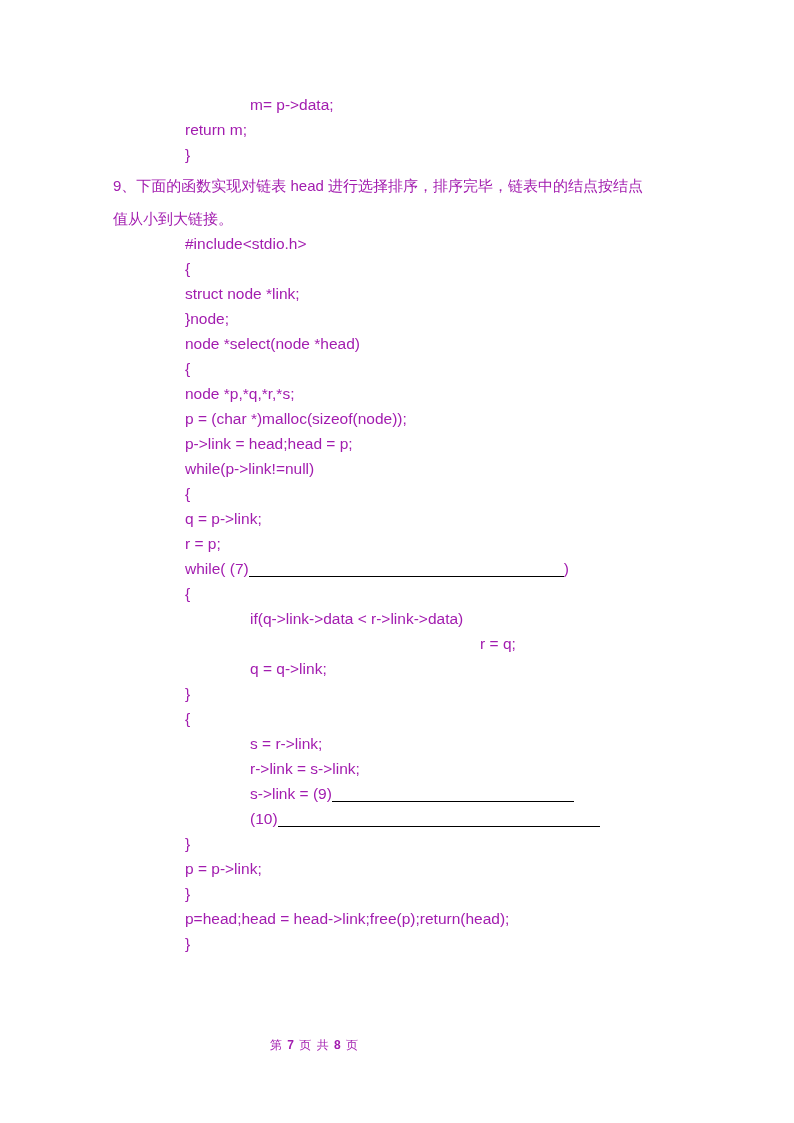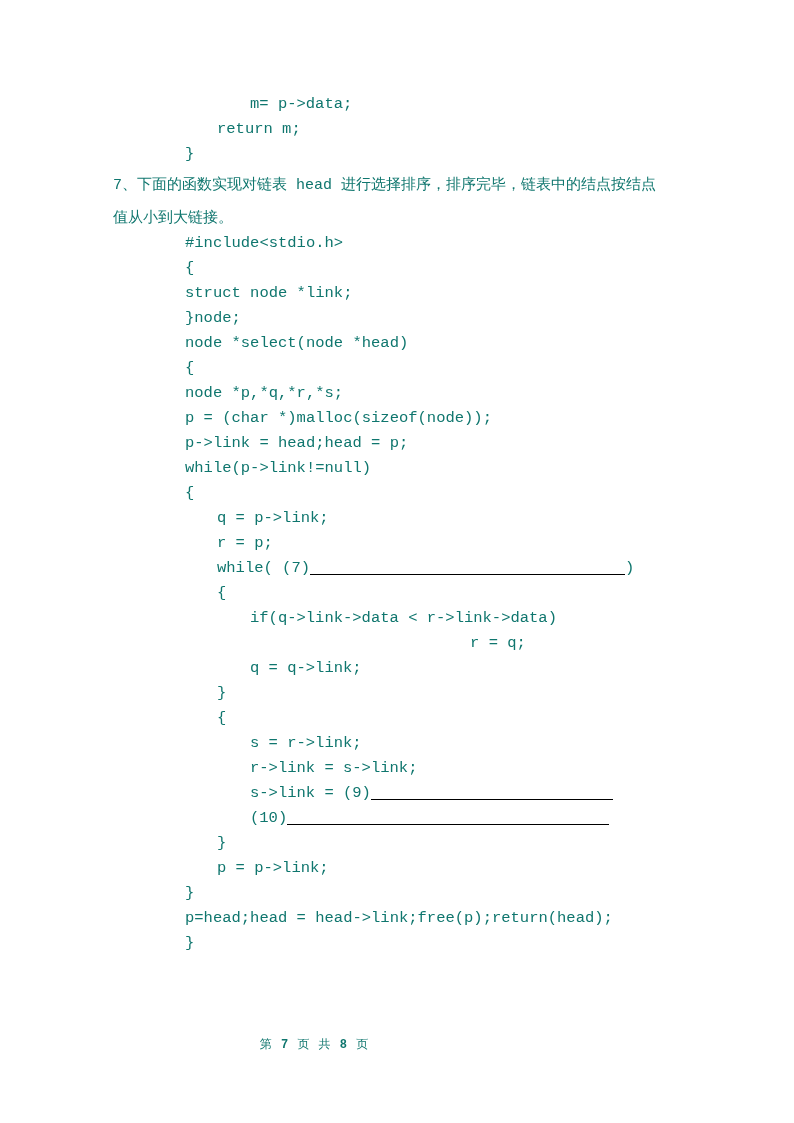--- a/index.html
+++ b/index.html
@@ -5,37 +5,37 @@
   html, body {
     margin: 0;
     padding: 0;
     background: #ffffff;
   }
   .page {
     position: relative;
     width: 794px;
     height: 1123px;
     background: #ffffff;
-    color: #0f766e;
-    font-family: Liberation Mono, monospace;
+    color: #a21caf;
+    font-family: Liberation Sans, sans-serif;
     overflow: hidden;
   }
   .content {
     position: absolute;
     left: 113px;
     top: 92px;
     width: 600px;
   }
   .ln {
     font-size: 15.5px;
     line-height: 25px;
     white-space: pre;
   }
   .i0 { margin-left: 72px; }
-  .i1 { margin-left: 104px; }
+  .i1 { margin-left: 72px; }
   .i2 { margin-left: 137px; }
   .i3 { margin-left: 170px; text-align: center; }
   .heading {
     margin-top: 6px;
     font-size: 15px;
     line-height: 25px;
     white-space: pre;
   }
   .blank {
     display: inline-block;
@@ -63,21 +63,21 @@
 </head>
 <body>
 
 <div class="page">
   <div class="content">
 
     <div class="ln i2">m= p-&gt;data;</div>
     <div class="ln i1">return m;</div>
     <div class="ln i0">}</div>
 
-    <div class="heading">7、下面的函数实现对链表 head 进行选择排序，排序完毕，链表中的结点按结点</div>
+    <div class="heading">9、下面的函数实现对链表 head 进行选择排序，排序完毕，链表中的结点按结点</div>
     <div class="heading" style="margin-top:8px">值从小到大链接。</div>
 
     <div class="ln i0">#include&lt;stdio.h&gt;</div>
     <div class="ln i0">{</div>
     <div class="ln i0">struct node *link;</div>
     <div class="ln i0">}node;</div>
     <div class="ln i0">node *select(node *head)</div>
     <div class="ln i0">{</div>
     <div class="ln i0">node *p,*q,*r,*s;</div>
     <div class="ln i0">p = (char *)malloc(sizeof(node));</div>

